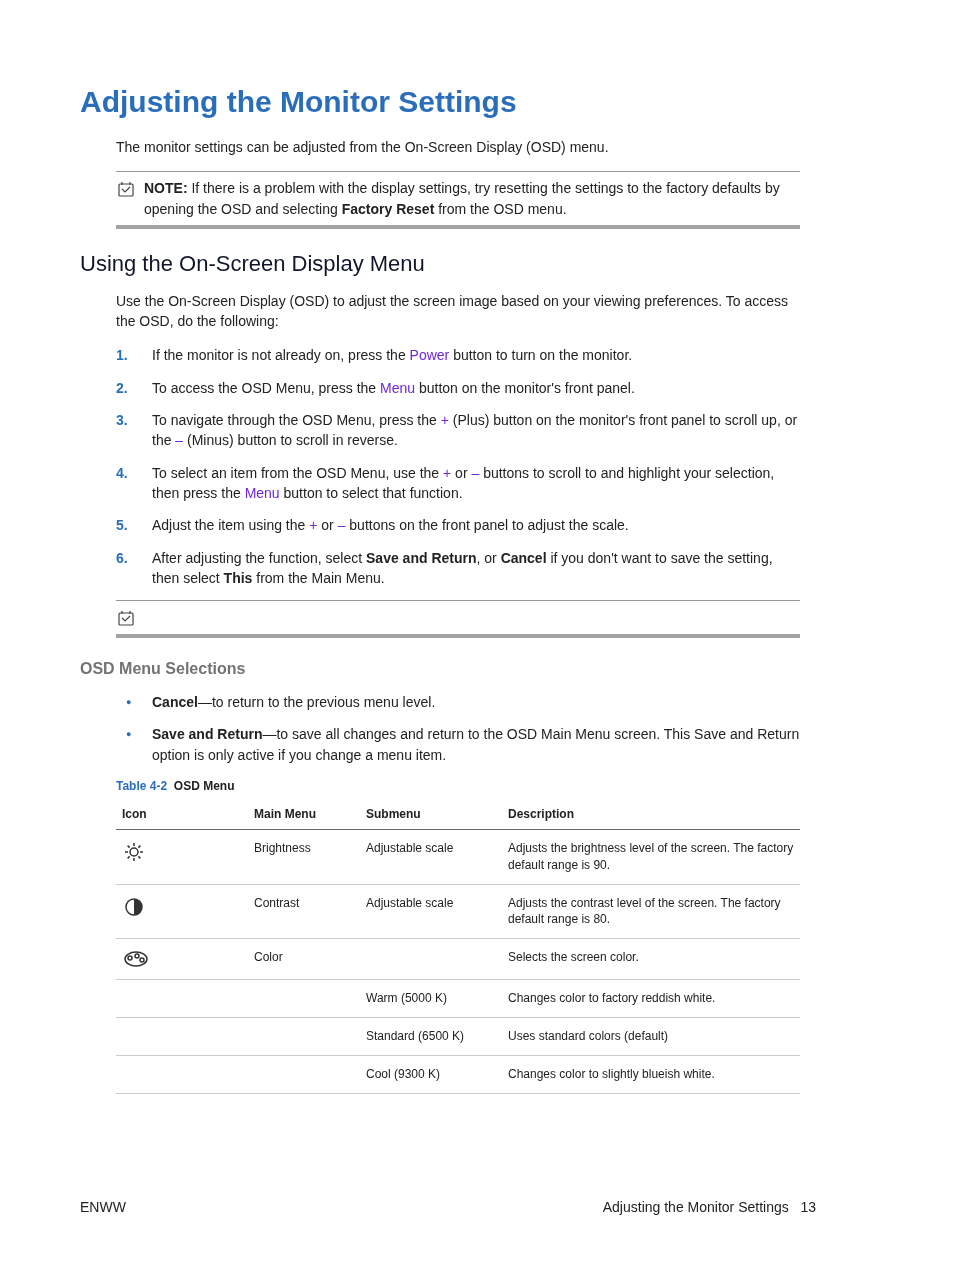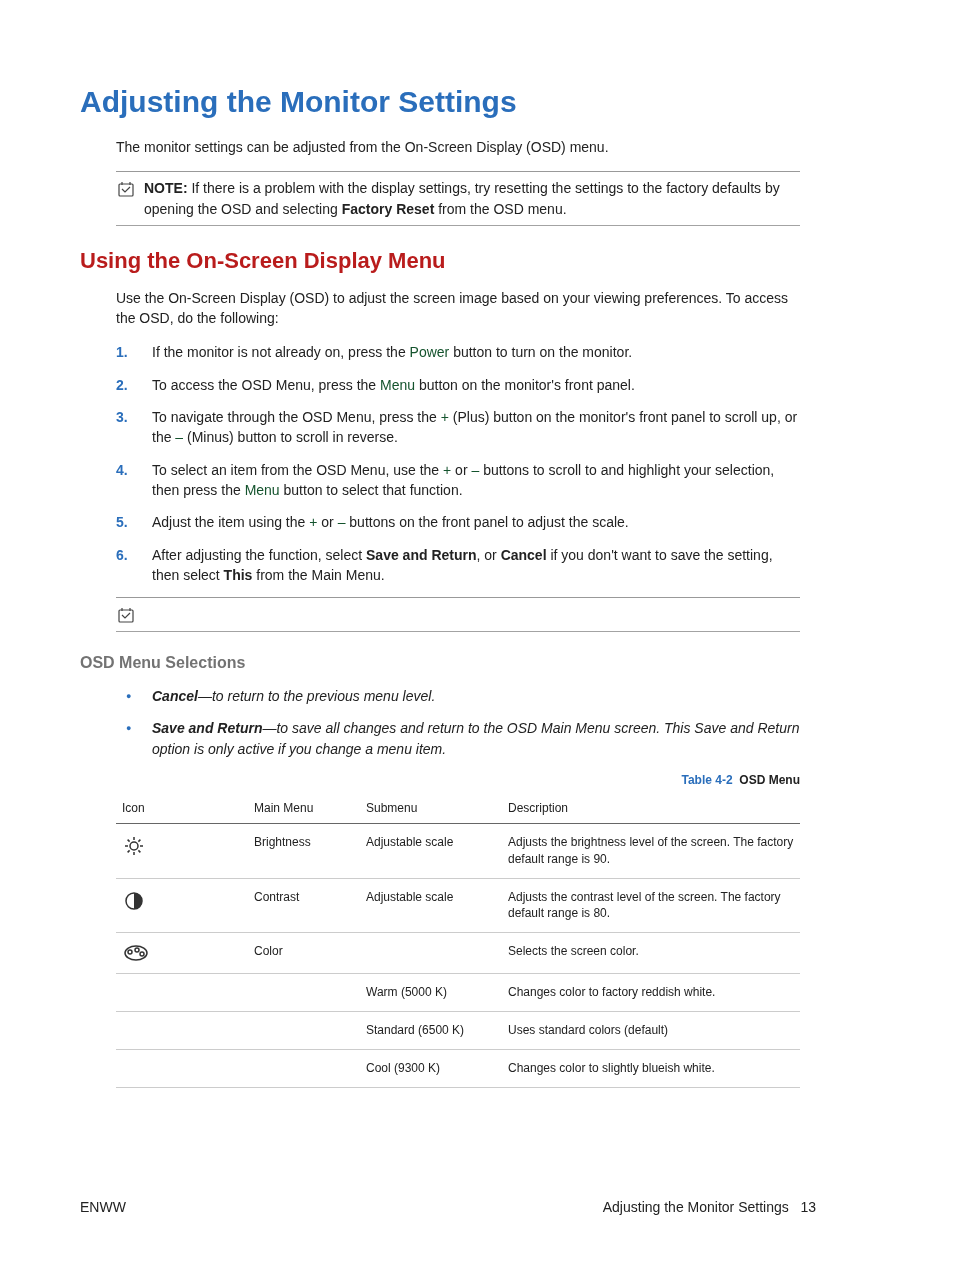--- a/index.html
+++ b/index.html
@@ -17,40 +17,40 @@
     padding: 85px 80px 50px 80px;
     position: relative;
   }
   h1 {
     color: #2a6ebb;
     font-size: 30px;
     font-weight: bold;
     margin: 0 0 18px 0;
   }
   h2 {
-    color: #b91c1c;
+    color: #0f172a;
     font-size: 22px;
-    font-weight: bold;
+    font-weight: normal;
     margin: 22px 0 14px 0;
   }
   h3 {
     color: #737373;
     font-size: 16px;
     font-weight: bold;
     margin: 22px 0 14px 0;
   }
   .body-indent {
     margin-left: 36px;
   }
   p {
     margin: 0 0 14px 0;
     line-height: 1.45;
   }
   .link {
-    color: #14532d;
+    color: #6d28d9;
   }
   ol.steps {
     list-style: none;
     padding: 0;
     margin: 0 0 10px 0;
   }
   ol.steps > li {
     position: relative;
     padding-left: 36px;
     margin-bottom: 12px;
@@ -60,41 +60,40 @@
     position: absolute;
     left: 0;
     top: 0;
     color: #2a6ebb;
     font-weight: bold;
   }
   ul.bullets {
     list-style: none;
     padding: 0;
     margin: 0 0 14px 0;
-    font-style: italic;
   }
   ul.bullets > li {
     position: relative;
     padding-left: 36px;
     margin-bottom: 12px;
     line-height: 1.45;
   }
   ul.bullets > li::before {
     content: "●";
     position: absolute;
     left: 10px;
     top: 4px;
     color: #2a6ebb;
     font-size: 9px;
   }
   .note-block {
     display: flex;
     align-items: flex-start;
     border-top: 1px solid #999;
-    border-bottom: 1px solid #a3a3a3;
+    border-bottom: 4px solid #a3a3a3;
     padding: 6px 0;
     margin: 6px 0 14px 0;
     line-height: 1.45;
   }
   .note-icon {
     width: 22px;
     flex-shrink: 0;
     margin-right: 6px;
     margin-top: 1px;
   }
@@ -105,33 +104,32 @@
     font-weight: bold;
   }
   .bold {
     font-weight: bold;
   }
   .table-caption {
     color: #2a6ebb;
     font-size: 12px;
     font-weight: bold;
     margin: 14px 0 6px 0;
-    text-align: right;
   }
   .table-caption .black {
     color: #222;
   }
   table.osd {
     width: 100%;
     border-collapse: collapse;
     font-size: 12px;
   }
   table.osd th {
     text-align: left;
-    font-weight: normal;
+    font-weight: bold;
     border-bottom: 1px solid #666;
     padding: 8px 6px;
     vertical-align: top;
   }
   table.osd td {
     border-bottom: 1px solid #ccc;
     padding: 10px 6px;
     vertical-align: top;
     line-height: 1.4;
   }

